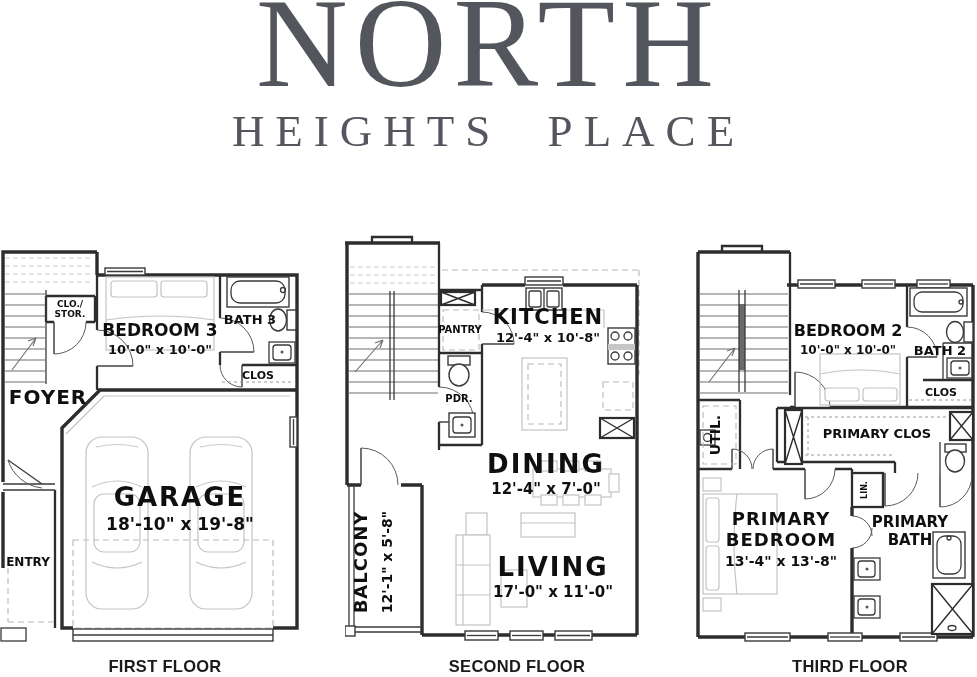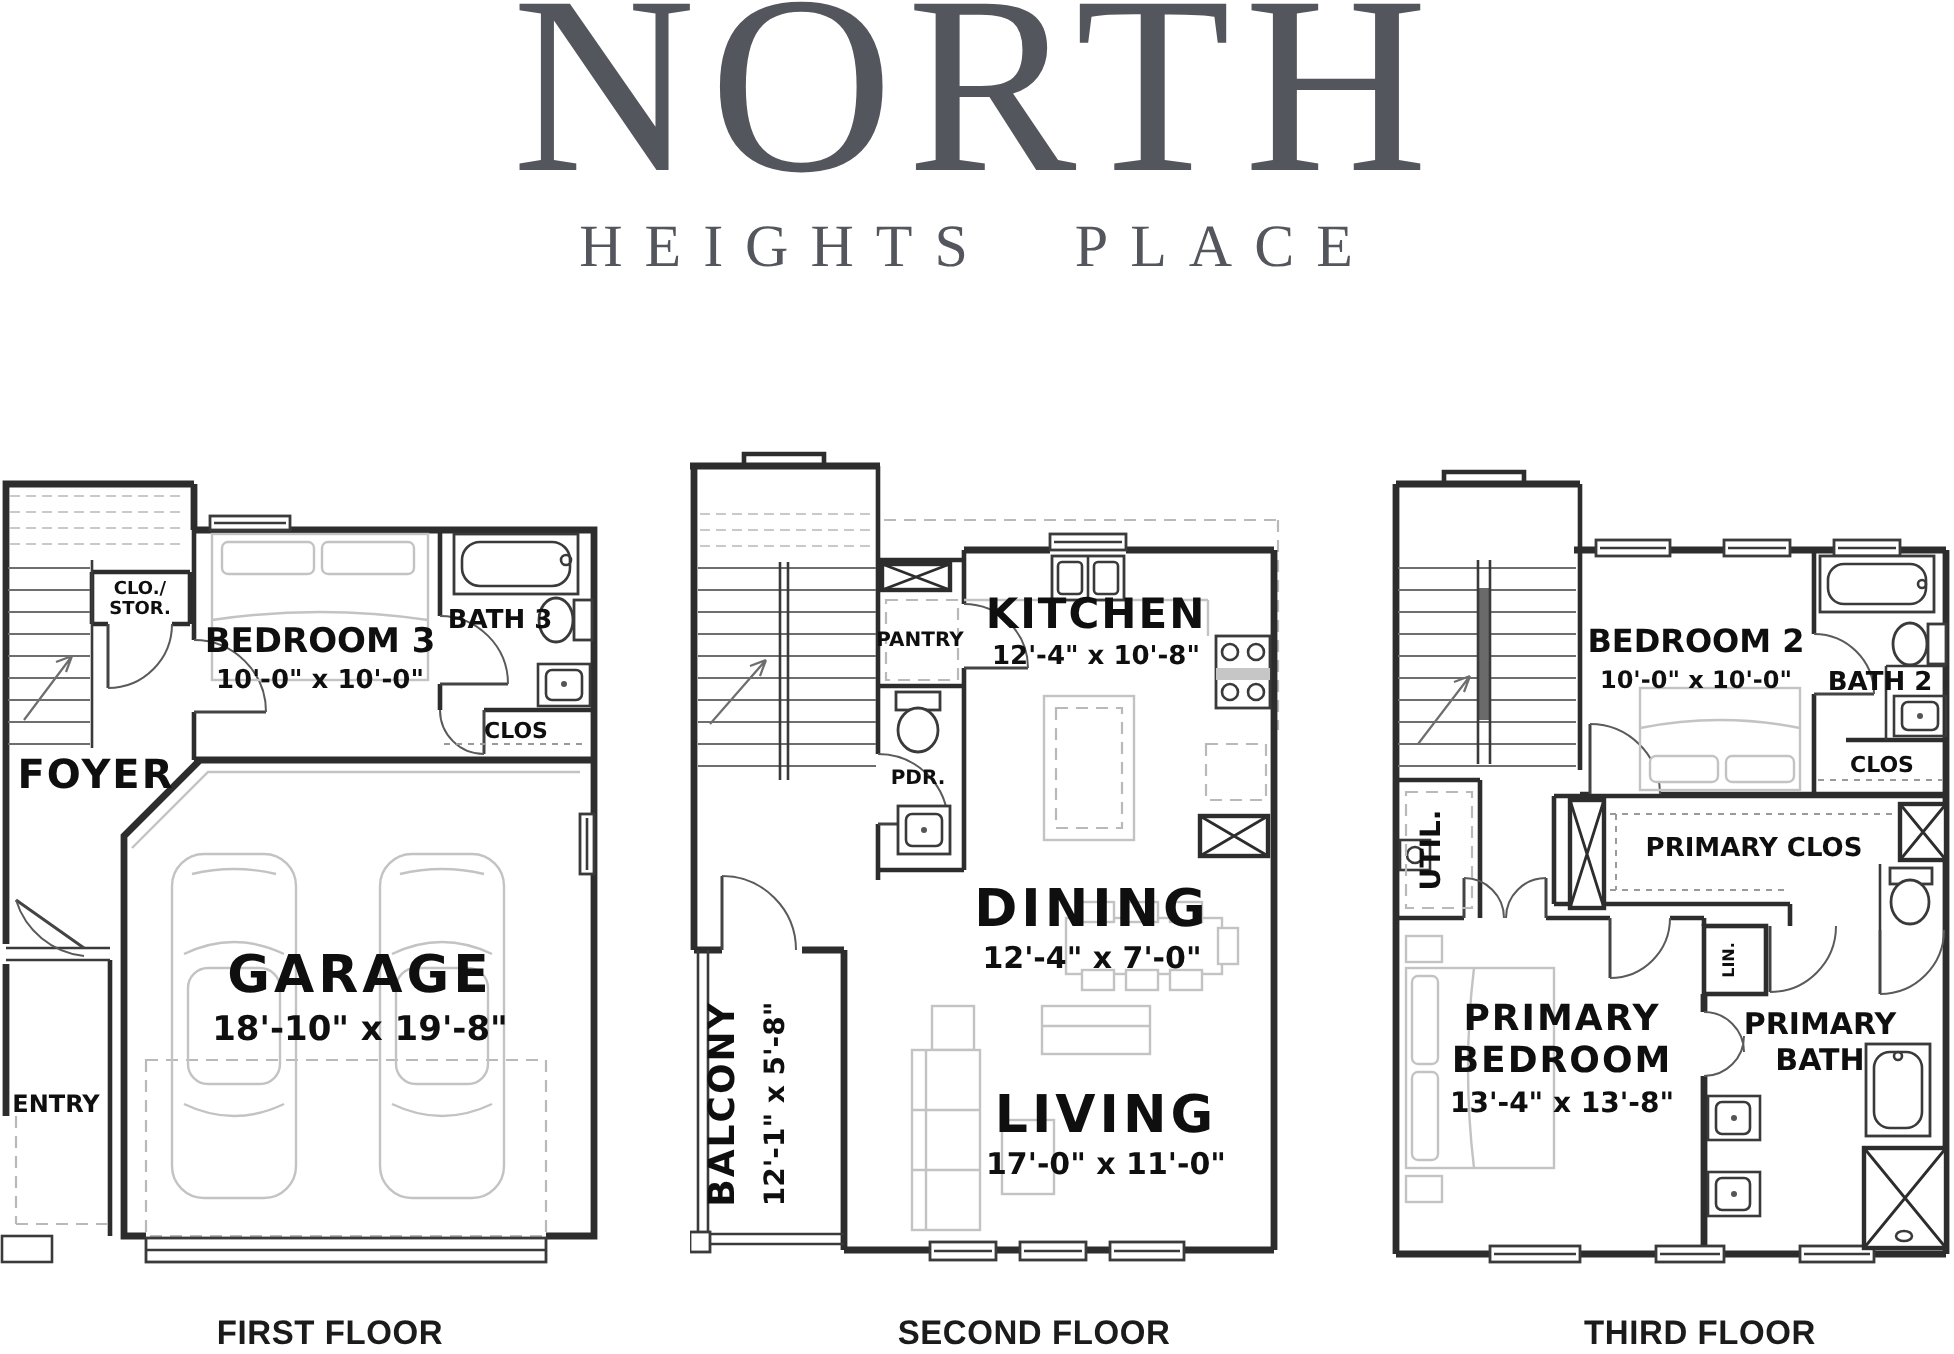--- a/index.html
+++ b/index.html
@@ -1,23 +1,23 @@
 <!DOCTYPE html>
 <html><head>
 <meta charset="utf-8">
 <style>
   html,body{margin:0;padding:0}
   body{width:977px;height:677px;background:#fff;position:relative;overflow:hidden;
        font-family:"Liberation Sans",sans-serif}
   .title-wrap{position:absolute;left:0;top:-20px;width:977px;text-align:center;color:#54565d}
   .title-main{font-family:"Liberation Serif",serif;font-size:127px;line-height:1;
               letter-spacing:7px;font-weight:400;white-space:nowrap}
-  .title-sub{font-family:"Liberation Serif",serif;font-size:30px;line-height:1;
+  .title-sub{font-family:"Liberation Serif",serif;font-size:45px;line-height:1;
              letter-spacing:11px;word-spacing:24px;margin-top:2px;white-space:nowrap}
-  .plan{position:absolute;top:222px}
+  .plan{position:absolute;top:232px}
   .plan svg{display:block}
   .caption{position:absolute;top:657px;width:220px;text-align:center;font-size:17px;
            font-weight:bold;letter-spacing:.3px;color:#1b1b1b;transform:scaleX(.97);white-space:nowrap}
   
   .w{stroke:#2d2d2d;stroke-width:3.4;fill:none;stroke-linecap:butt}
   .w2{stroke:#2d2d2d;stroke-width:2.3;fill:none}
   .w1{stroke:#3a3a3a;stroke-width:1.3;fill:none}
   .fx{stroke:#3a3a3a;stroke-width:1.4;fill:#fff}
   .lt{stroke:#c3c3c3;stroke-width:1.2;fill:none}
   .ltf{stroke:#c3c3c3;stroke-width:1.2;fill:#fff}

